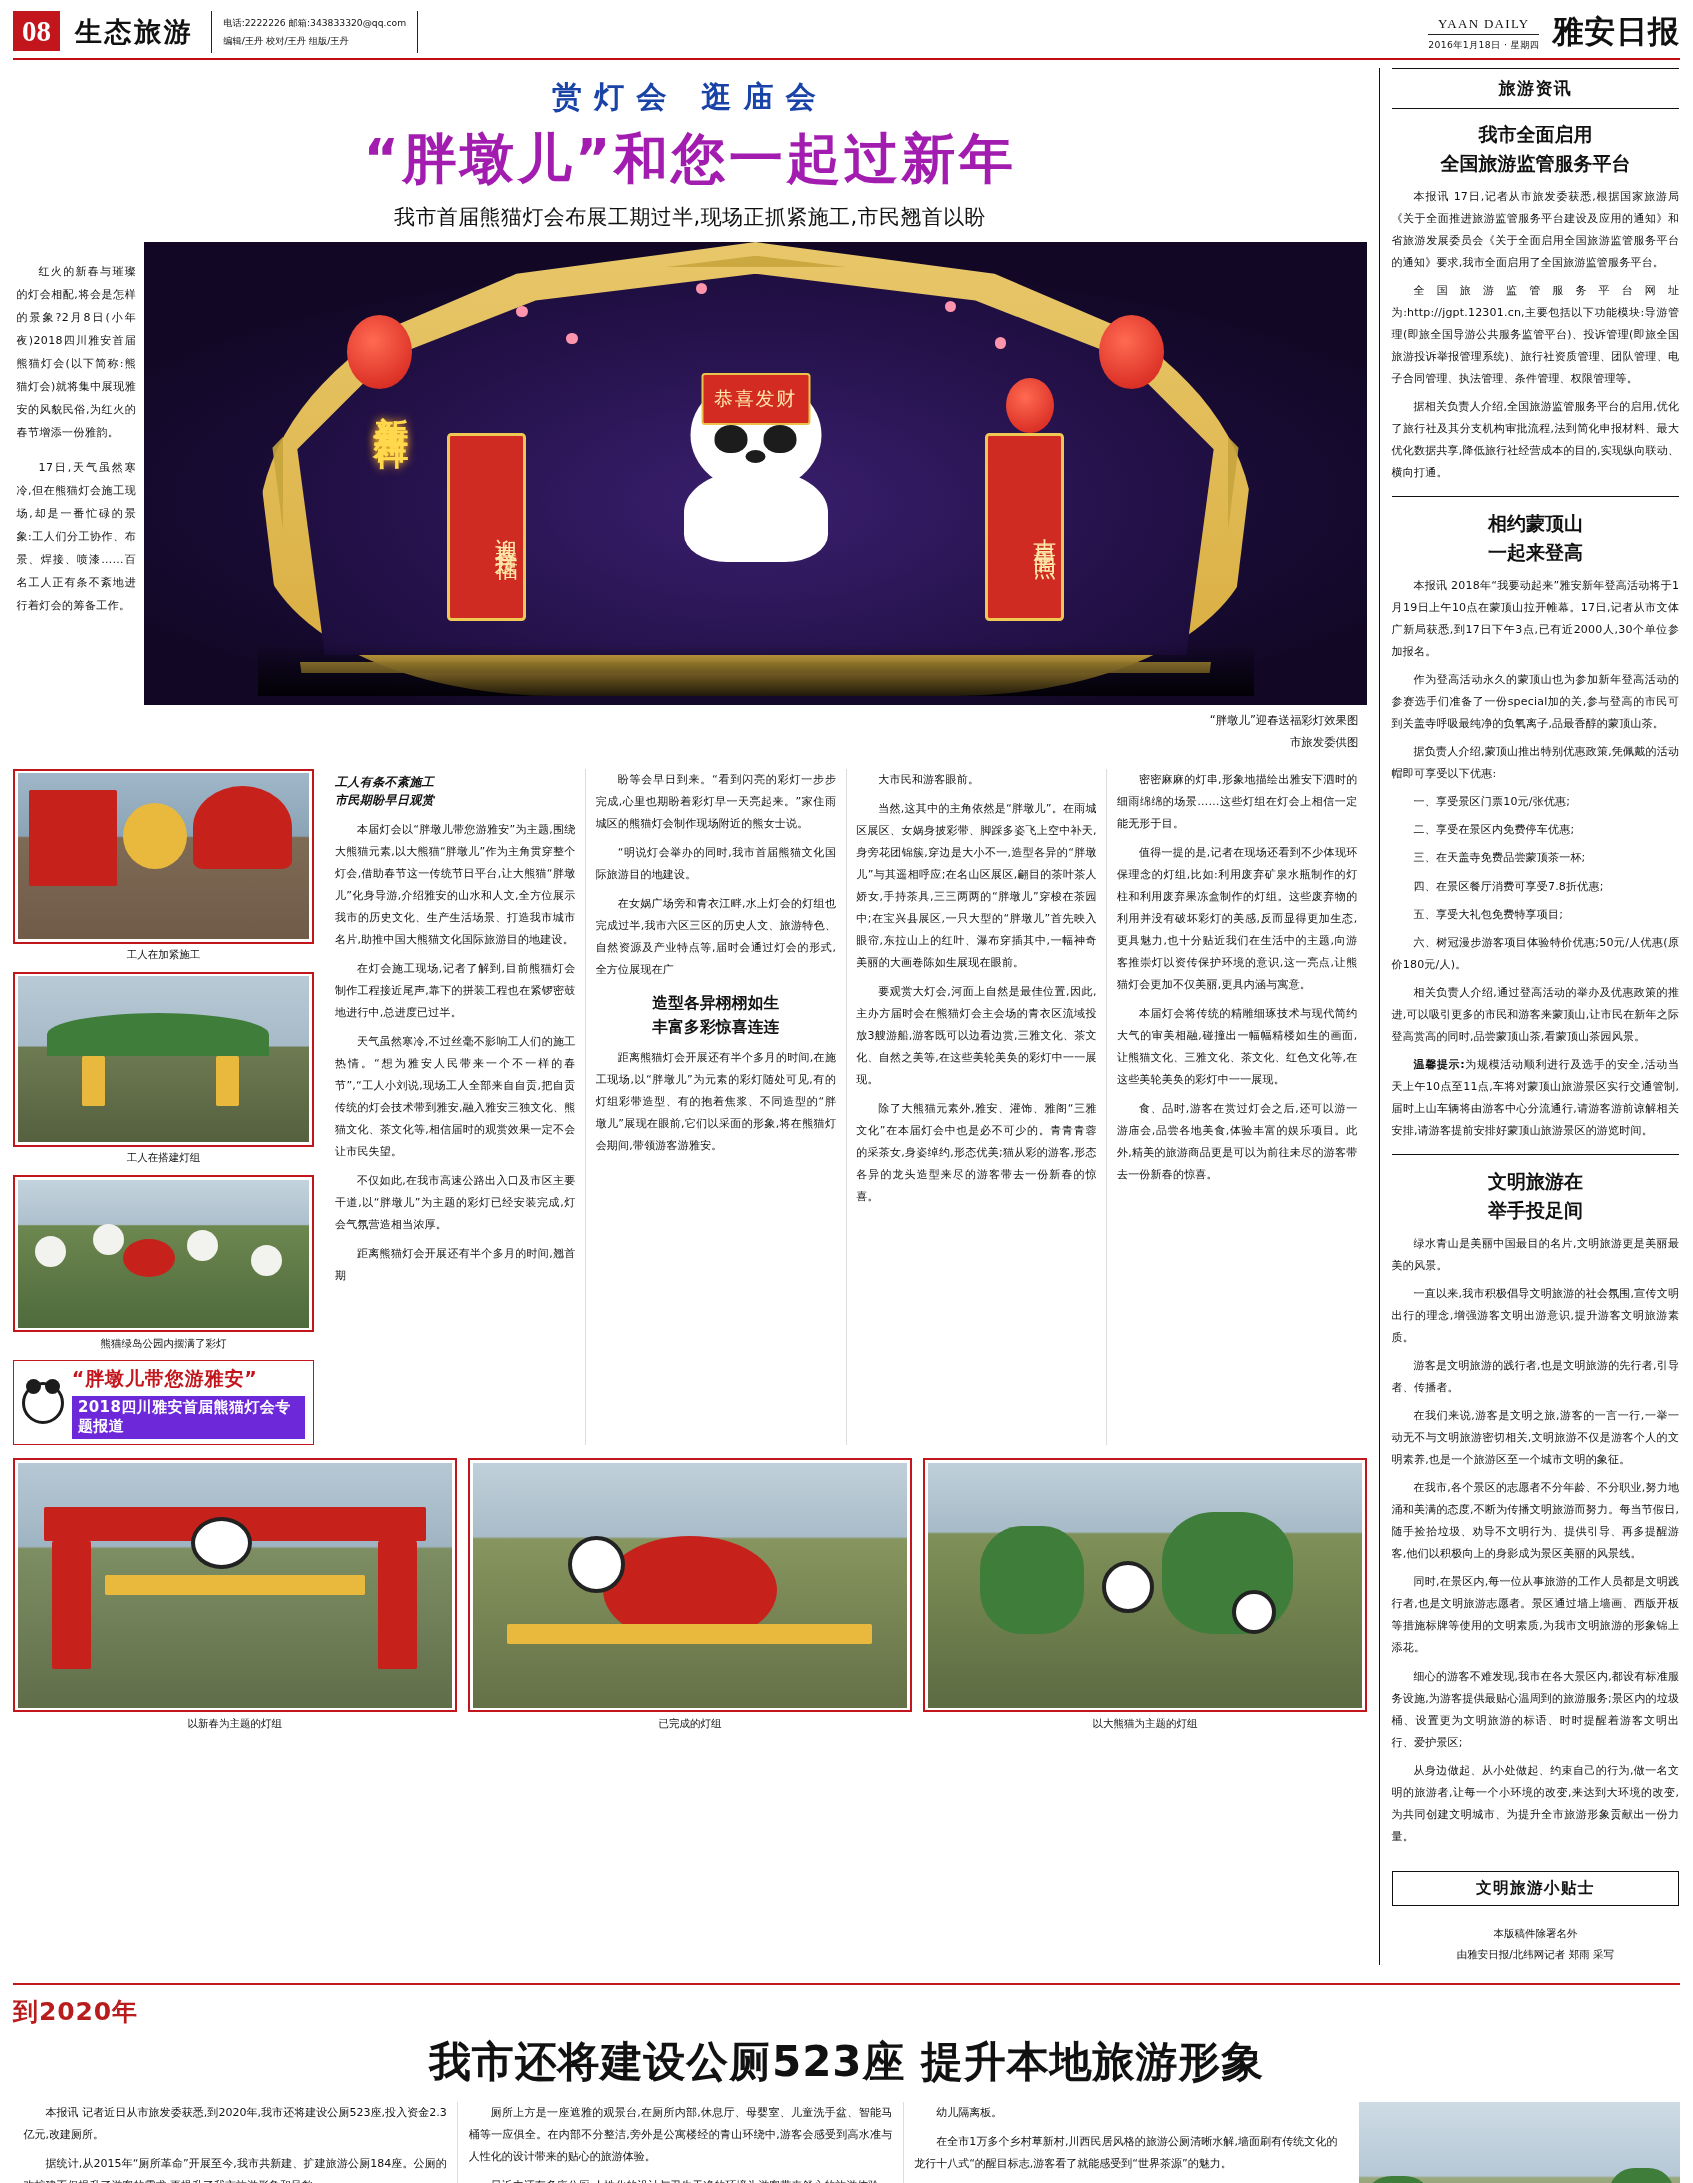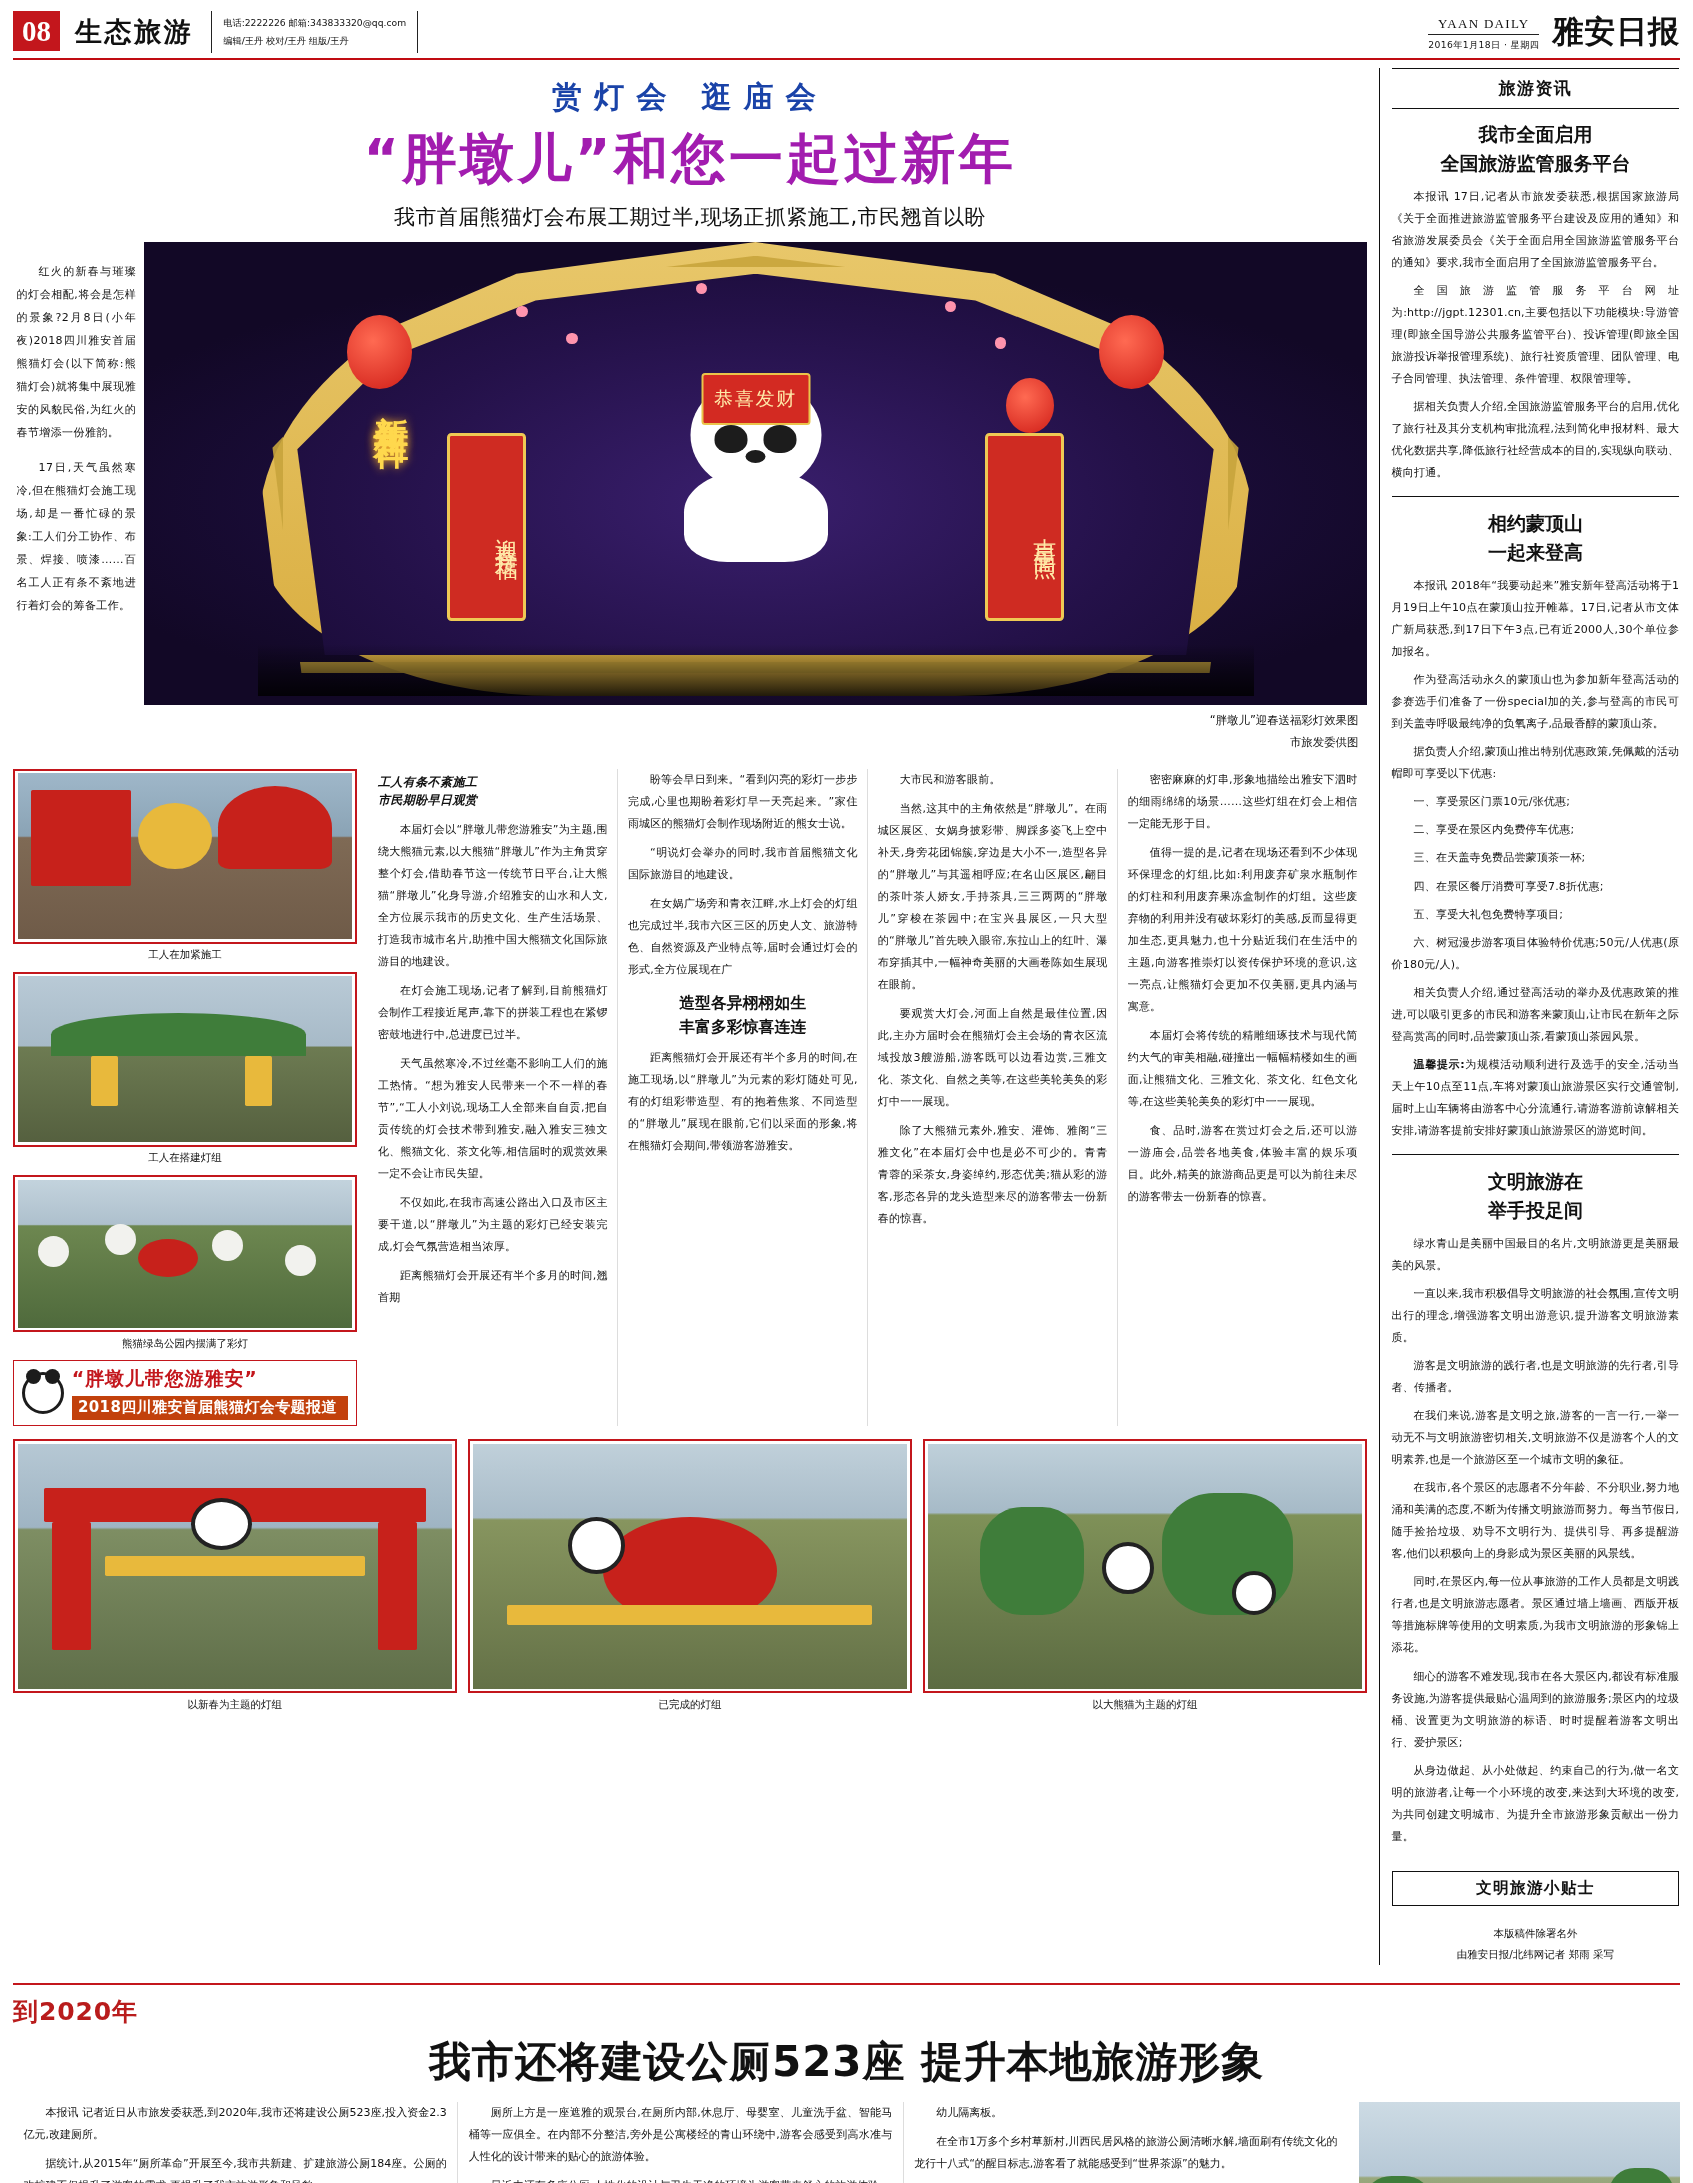--- a/index.html
+++ b/index.html
@@ -224,21 +224,21 @@
   .caption-right {
     text-align: right;
     font-size: 11.4px;
     margin-top: 5.2px;
     line-height: 1.9;
     padding-right: 8.7px;
   }
 
   
   .cols-block { display: flex; margin-top: 15px; }
-  .photo-col { width: 344px; }
+  .photo-col { width: 301px; }
   .text-cols { flex: 1; display: flex; margin-left: 11.4px; }
   .tcol {
     flex: 1;
     padding: 0 9.6px;
     font-size: 11px;
     line-height: 2.0;
     text-align: justify;
     letter-spacing: 0.2px;
   }
   .tcol + .tcol { border-left: 0.9px solid #ddd; }
@@ -298,21 +298,21 @@
     background: #fff; border: 3.5px solid #1c1c1c; position: relative; flex: none;
   }
   .promo-panda::before, .promo-panda::after {
     content:""; position:absolute; top:-6.1px; width:15px; height:15px; background:#1c1c1c; border-radius:50%;
   }
   .promo-panda::before { left: 0.9px; }
   .promo-panda::after { right: 0.9px; }
   .promo-lines { flex: 1; }
   .promo-l1 { color:#c3161c; font-size: 19px; font-weight: bold; letter-spacing: 0.9px; }
   .promo-l2 {
-    background: #c2410c; color: #fff; font-size: 15px; font-weight: bold;
+    background: #6d28d9; color: #fff; font-size: 15px; font-weight: bold;
     padding: 2.6px 6.1px; margin-top: 3.5px; letter-spacing: 0.4px;
   }
 
   
   .wide-photos { display: flex; gap: 11.4px; margin-top: 13px; }
   .wide-photos > div { flex: 1; }
   .phw { height: 245px; position: relative; overflow: hidden; }
   .phwA { background: linear-gradient(#b6c8d4 0%, #9fb4c3 34%, #7e8e63 35%, #5f6e49 100%); }
   .phwB { background: linear-gradient(#c0d0da 0%, #a9bcc9 30%, #87955f 31%, #647147 100%); }
   .phwC { background: linear-gradient(#bfd0da 0%, #a6bac7 28%, #7f9158 29%, #5c6b42 100%); }

